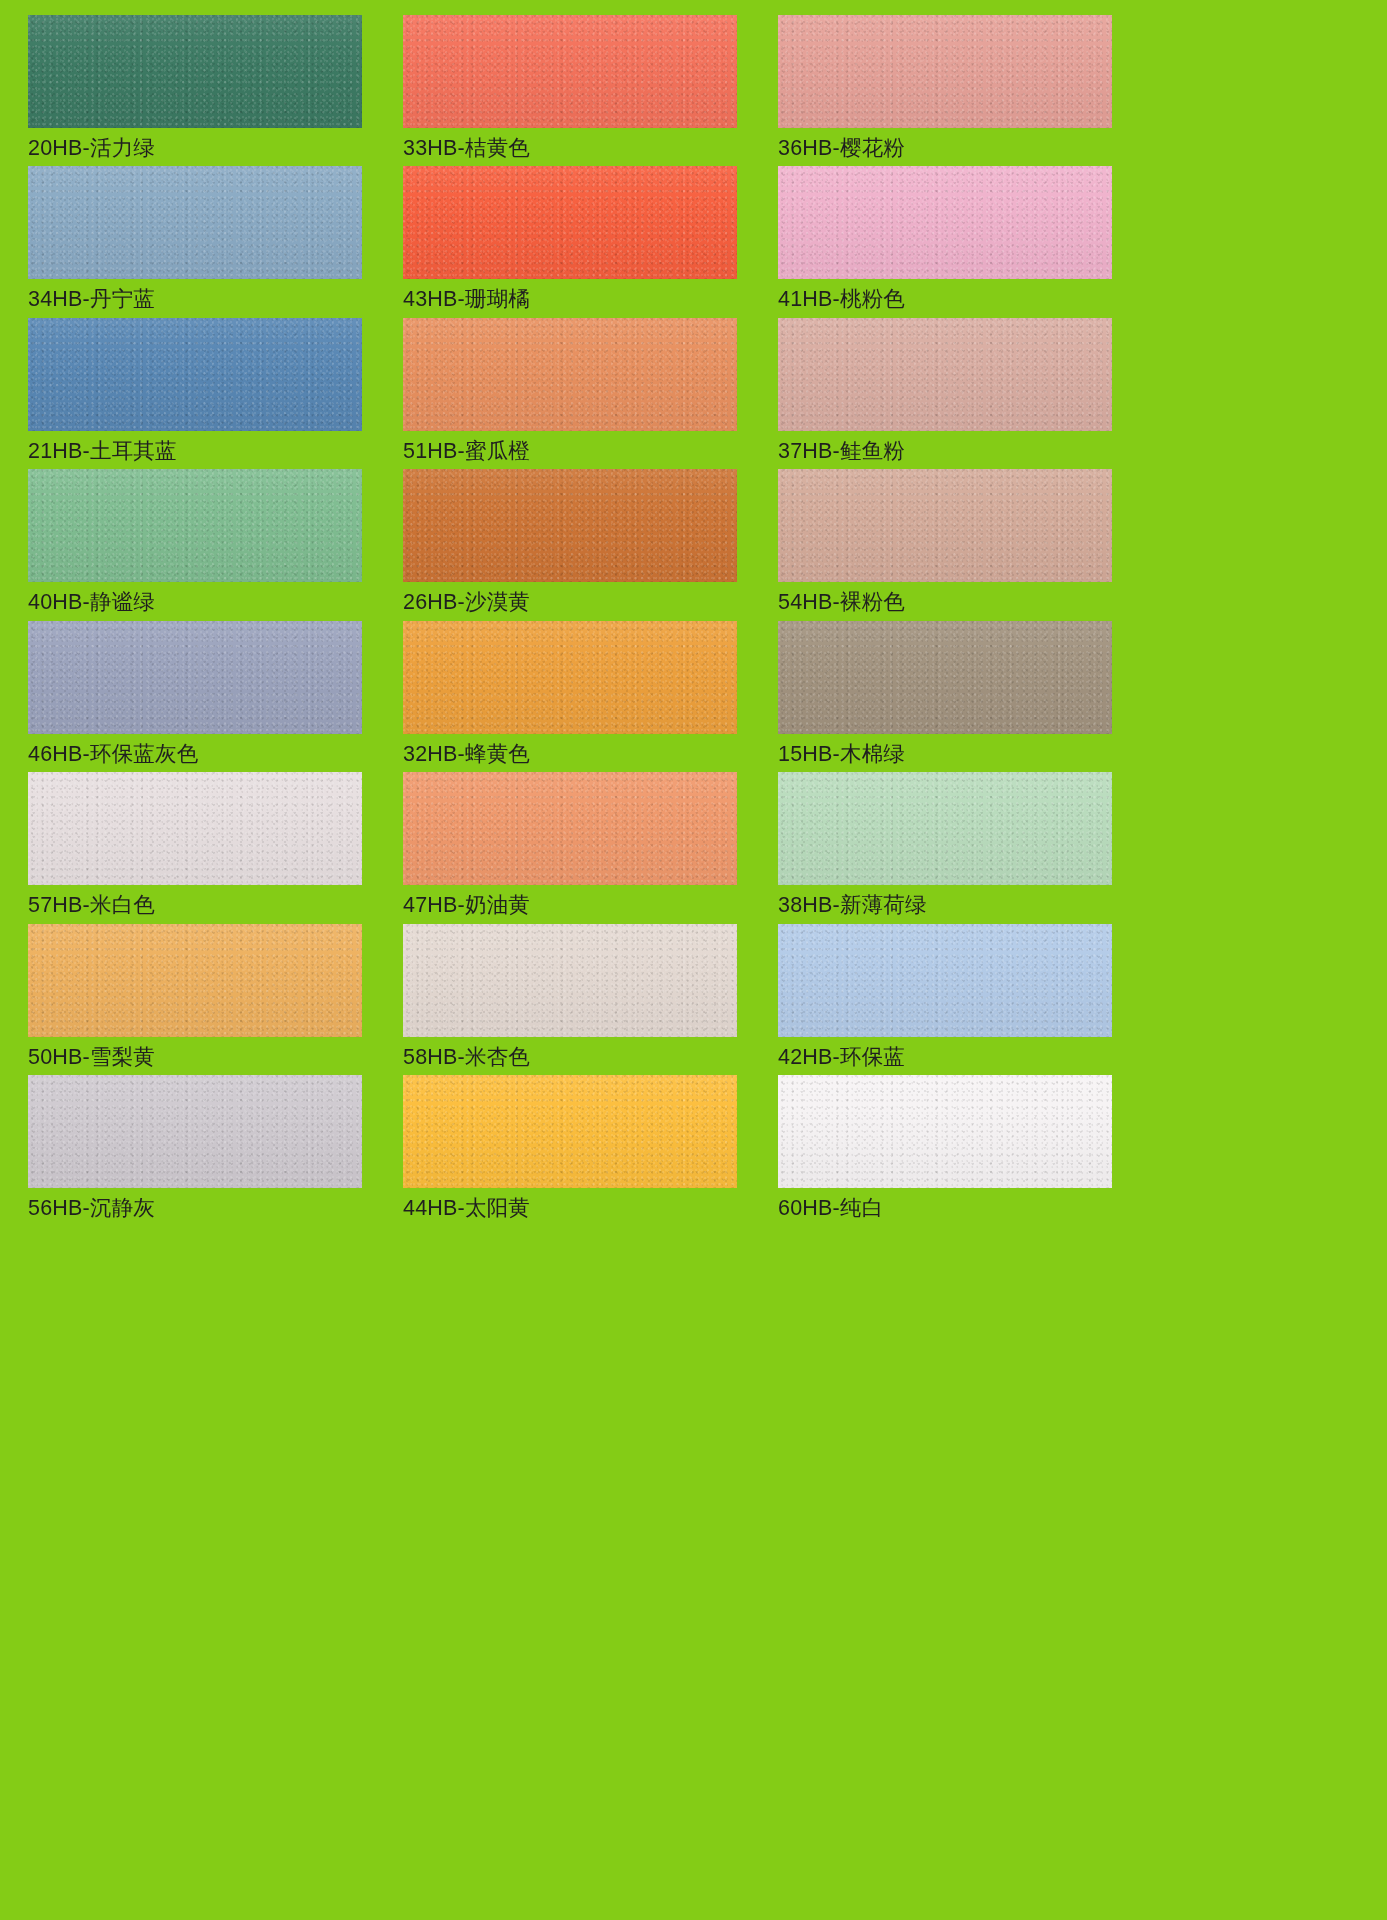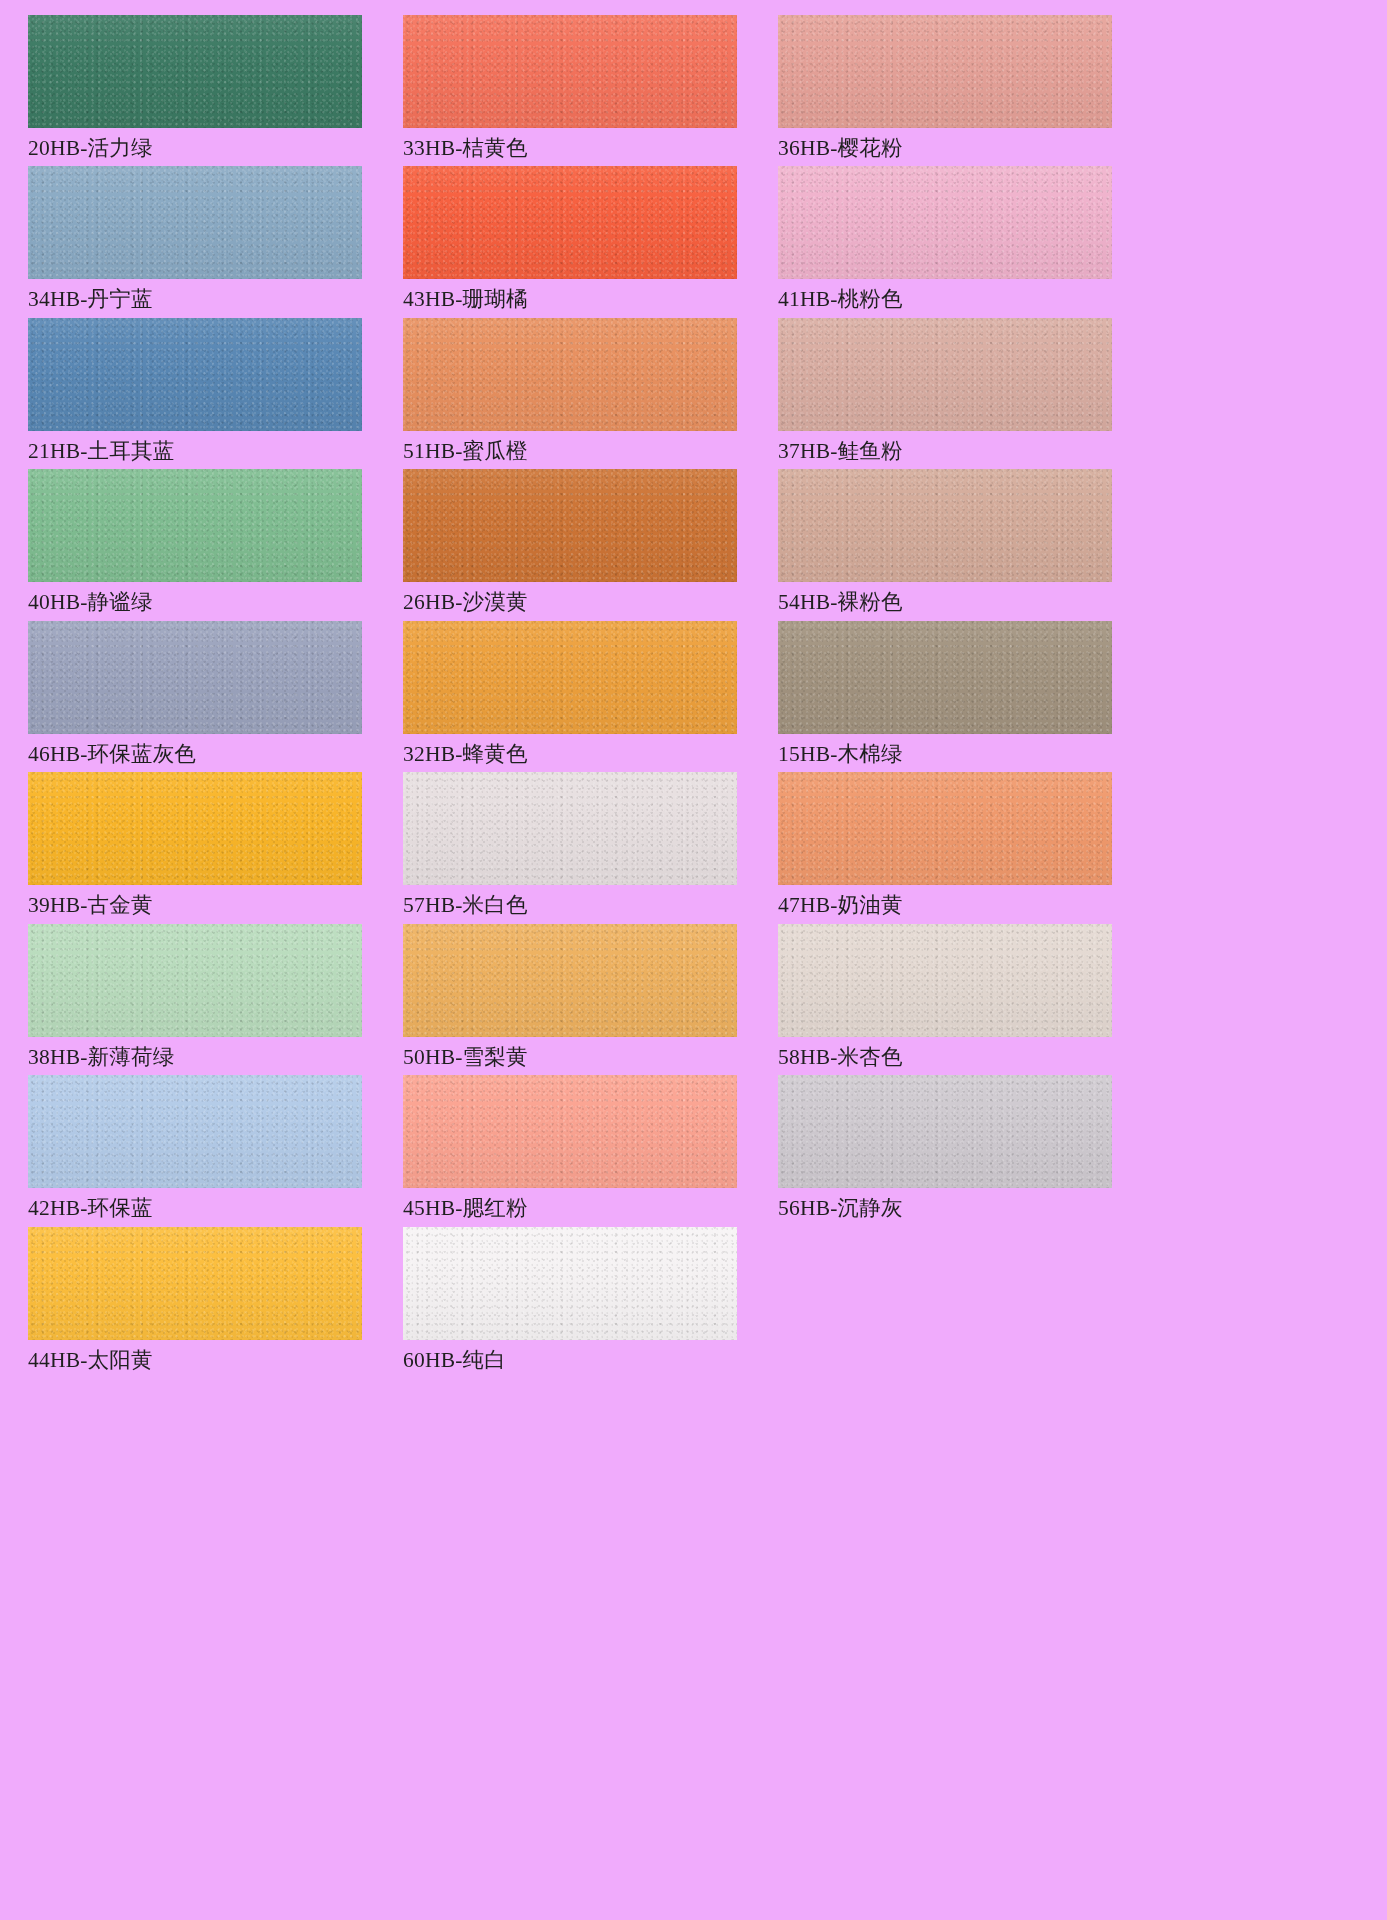--- a/index.html
+++ b/index.html
@@ -13,23 +13,22 @@
     height: 1920px;
     font-family: "Liberation Sans", "DejaVu Sans", sans-serif;
     overflow: hidden;
     position: relative;
   }
 
   .swatch-sheet {
     width: 1387px;
     height: 1920px;
     position: relative;
-    background: #f0abfc;
+    background: #84cc16;
     box-sizing: border-box;
-    font-family: Liberation Serif, serif;
   }
 
   
   .swatch-grid {
     position: absolute;
     left: 0;
     top: -137px;           
     width: 1387px;
     display: grid;
     grid-template-columns: repeat(3, 375px);
@@ -205,27 +204,20 @@
         <div class="swatch-label">32HB-蜂黄色</div>
       </div>
       <div class="swatch-cell">
         <div class="swatch-chip" style="background-color: rgb(162, 147, 127);">
           <div class="sheen"></div>
           <div class="grain"></div>
         </div>
         <div class="swatch-label">15HB-木棉绿</div>
       </div>
       <div class="swatch-cell">
-        <div class="swatch-chip" style="background-color: rgb(249, 181, 40);">
-          <div class="sheen"></div>
-          <div class="grain"></div>
-        </div>
-        <div class="swatch-label">39HB-古金黄</div>
-      </div>
-      <div class="swatch-cell">
         <div class="swatch-chip" style="background-color: rgb(231, 223, 224);">
           <div class="sheen"></div>
           <div class="grain"></div>
         </div>
         <div class="swatch-label">57HB-米白色</div>
       </div>
       <div class="swatch-cell">
         <div class="swatch-chip" style="background-color: rgb(240, 153, 108);">
           <div class="sheen"></div>
           <div class="grain"></div>
@@ -252,27 +244,20 @@
           <div class="grain"></div>
         </div>
         <div class="swatch-label">58HB-米杏色</div>
       </div>
       <div class="swatch-cell">
         <div class="swatch-chip" style="background-color: rgb(179, 203, 232);">
           <div class="sheen"></div>
           <div class="grain"></div>
         </div>
         <div class="swatch-label">42HB-环保蓝</div>
-      </div>
-      <div class="swatch-cell">
-        <div class="swatch-chip" style="background-color: rgb(251, 163, 145);">
-          <div class="sheen"></div>
-          <div class="grain"></div>
-        </div>
-        <div class="swatch-label">45HB-腮红粉</div>
       </div>
       <div class="swatch-cell">
         <div class="swatch-chip" style="background-color: rgb(207, 202, 208);">
           <div class="sheen"></div>
           <div class="grain"></div>
         </div>
         <div class="swatch-label">56HB-沉静灰</div>
       </div>
       <div class="swatch-cell">
         <div class="swatch-chip" style="background-color: rgb(252, 190, 60);">

